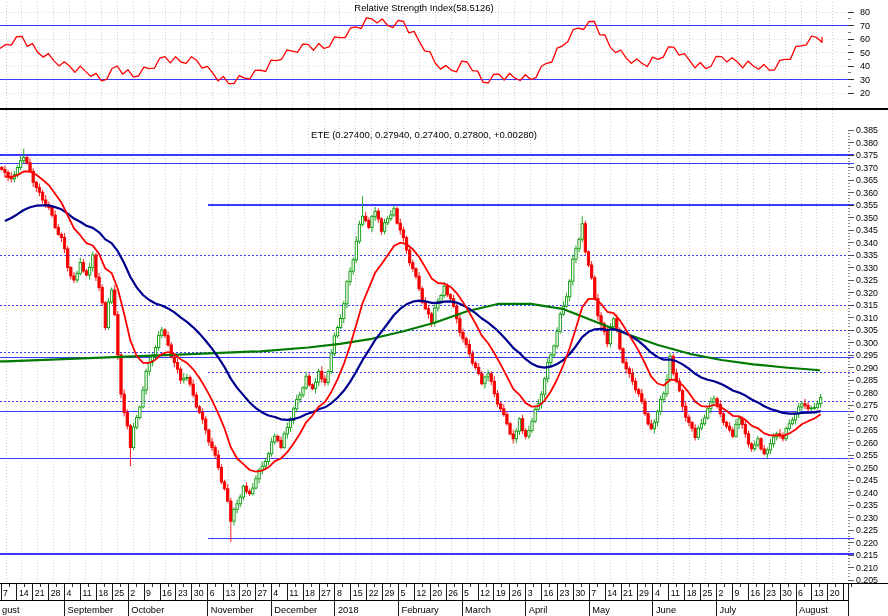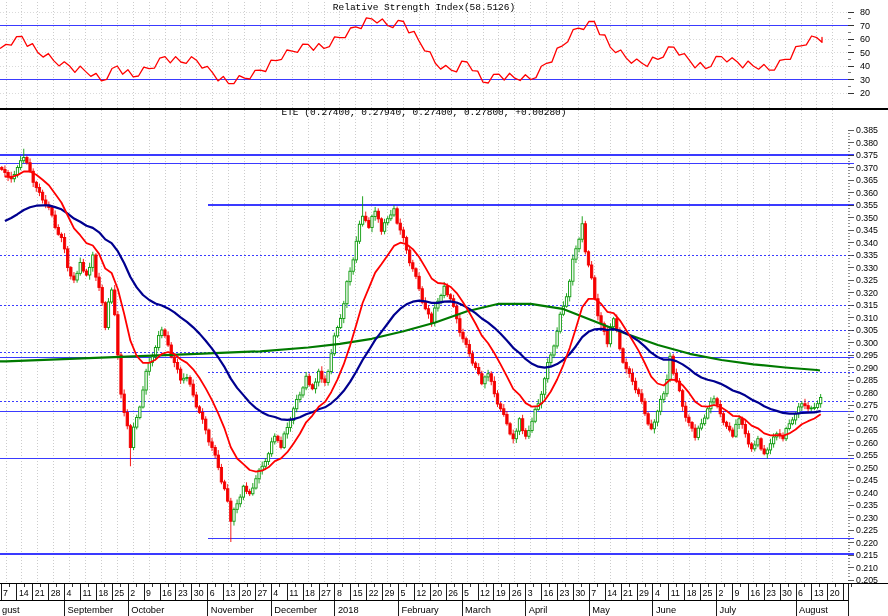--- a/index.html
+++ b/index.html
@@ -1,19 +1,19 @@
 <!DOCTYPE html>
 <html><head>
 <meta charset="utf-8">
 <style>
   html,body{margin:0;padding:0;background:#fff;}
   .stage{position:relative;width:888px;height:616px;background:#ffffff;overflow:hidden;
          font-family:"Liberation Sans",sans-serif;}
   .ttl{position:absolute;left:0;width:848px;text-align:center;font-size:9.5px;color:#000;
-       font-family:Liberation Mono, monospace;letter-spacing:0;}
+       font-family:Liberation Sans, sans-serif;letter-spacing:0;}
   svg{position:absolute;left:0;top:0;}
   svg text{font-family:"Liberation Sans",sans-serif;fill:#000;}
 </style>
 </head>
 <body>
 
 <div class="stage">
   <svg width="888" height="616" viewBox="0 0 888 616">
       <g>
         <line x1="6" y1="2" x2="6" y2="583" stroke="#cccccc" stroke-width="1" stroke-dasharray="1,2" shape-rendering="crispEdges"></line>
@@ -1682,14 +1682,14 @@
           <line x1="716.5" y1="600" x2="716.5" y2="616" stroke="#000" stroke-width="0.9" shape-rendering="crispEdges"></line>
           <text x="719.5" y="613" font-size="9.3">July</text>
         </g>
         <g>
           <line x1="796" y1="600" x2="796" y2="616" stroke="#000" stroke-width="0.9" shape-rendering="crispEdges"></line>
           <text x="799" y="613" font-size="9.3">August</text>
         </g>
       </g>
     </svg>
   <div class="ttl" style="top:2px">Relative Strength Index(58.5126)</div>
-  <div class="ttl" style="top:107px">ETE (0.27400, 0.27940, 0.27400, 0.27800, +0.00280)</div>
+  <div class="ttl" style="top:129px">ETE (0.27400, 0.27940, 0.27400, 0.27800, +0.00280)</div>
 </div>
 
 </body></html>

